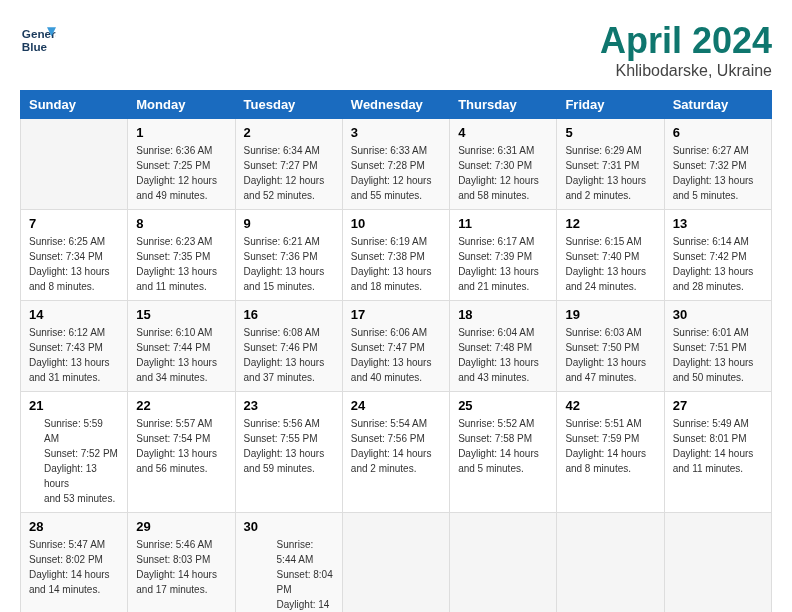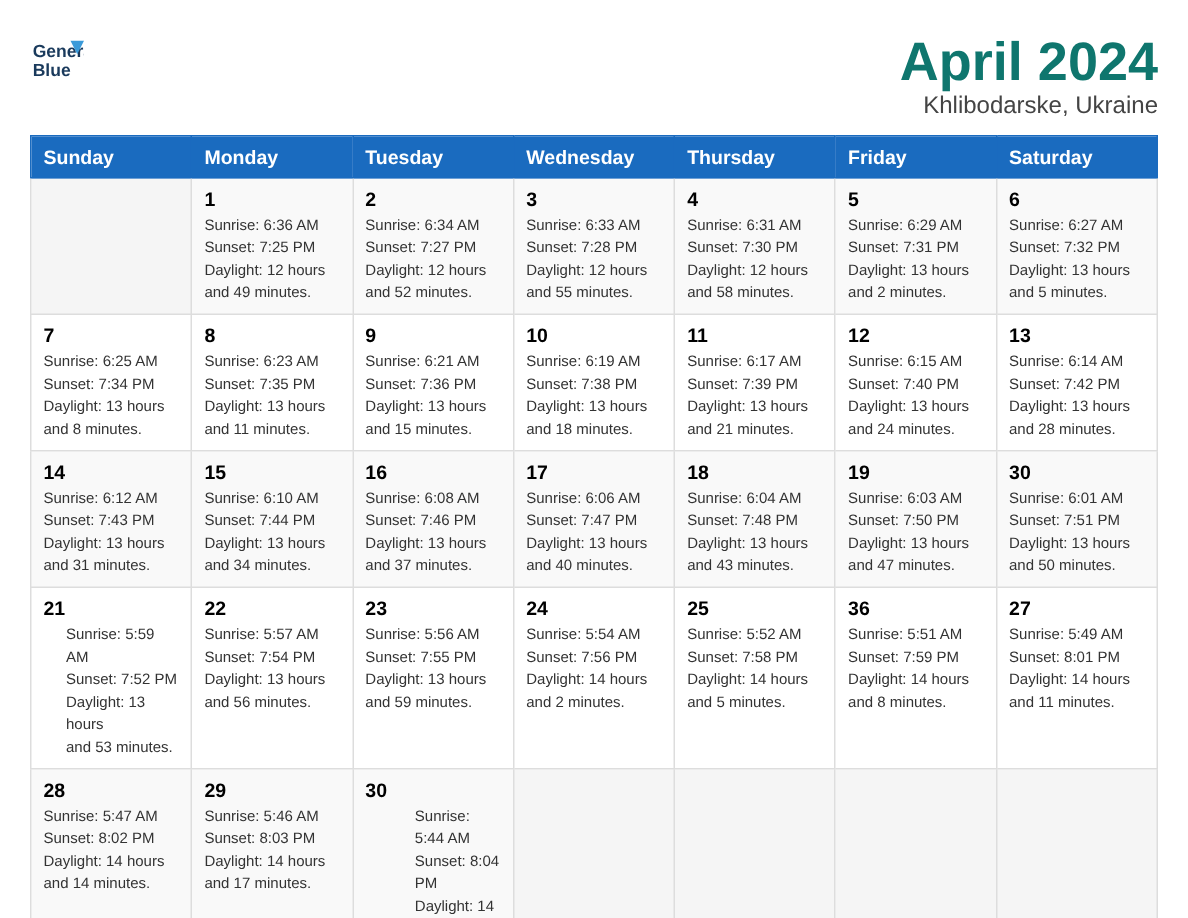--- a/index.html
+++ b/index.html
@@ -285,21 +285,21 @@
 and 2 minutes.</div>
         </td>
         <td>
           <span class="day-number">25</span>
           <div class="day-info" style="white-space: pre-line;">Sunrise: 5:52 AM
 Sunset: 7:58 PM
 Daylight: 14 hours
 and 5 minutes.</div>
         </td>
         <td>
-          <span class="day-number">36</span>
+          <span class="day-number">42</span>
           <div class="day-info" style="white-space: pre-line;">Sunrise: 5:51 AM
 Sunset: 7:59 PM
 Daylight: 14 hours
 and 8 minutes.</div>
         </td>
         <td>
           <span class="day-number">27</span>
           <div class="day-info" style="white-space: pre-line;">Sunrise: 5:49 AM
 Sunset: 8:01 PM
 Daylight: 14 hours

